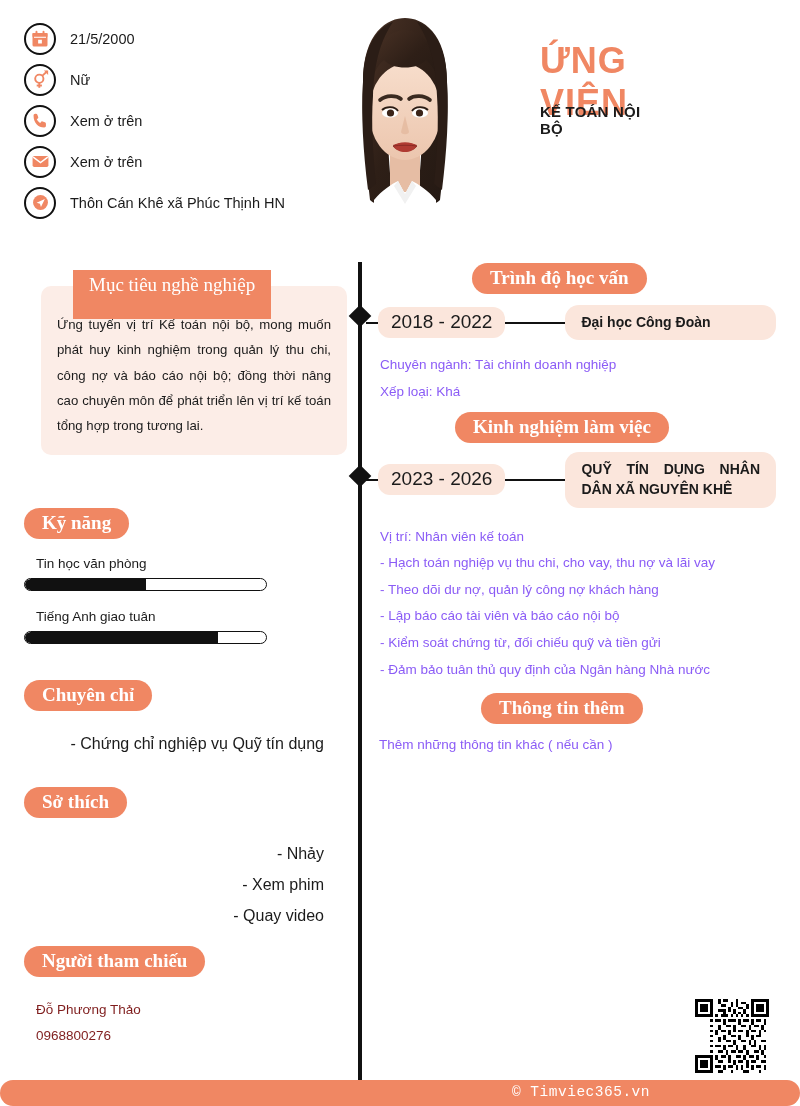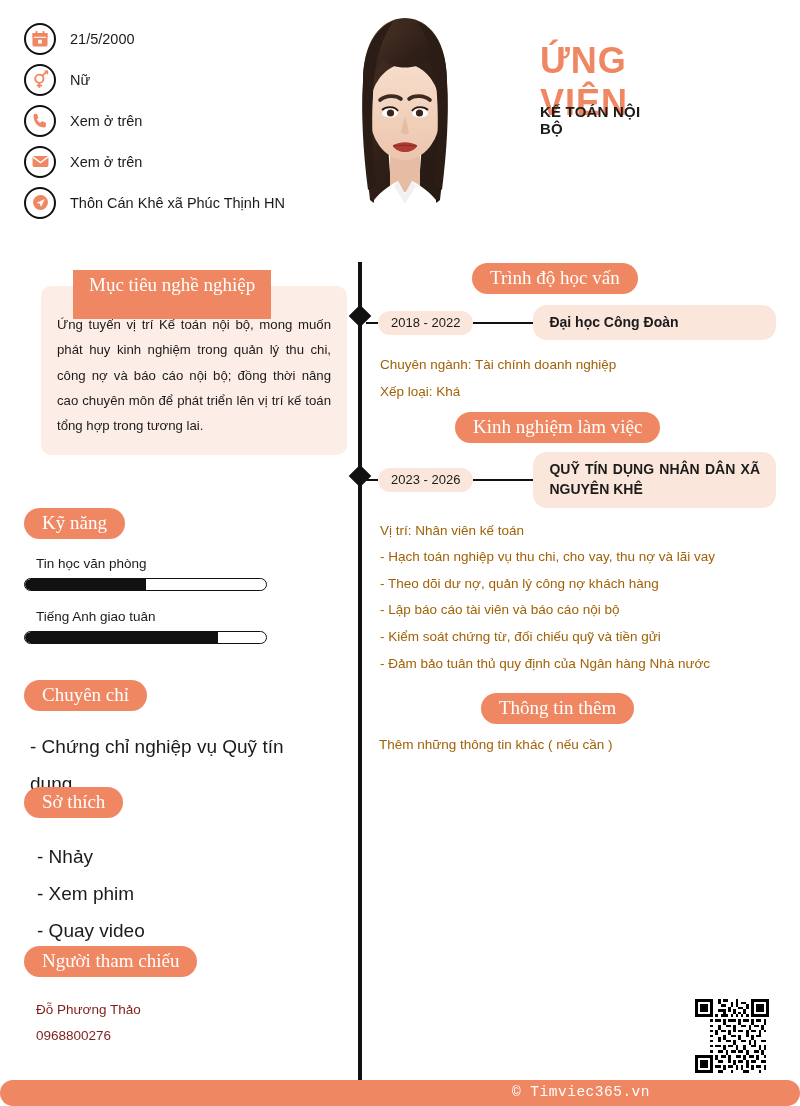--- a/index.html
+++ b/index.html
@@ -19,20 +19,21 @@
   .pill-accent {
     display: inline-block;
     background: #F08763;
     color: #ffffff;
     font-family: "Liberation Serif", serif;
     font-size: 19px;
     border-radius: 18px;
     padding: 5px 18px 6px 18px;
     white-space: nowrap;
     line-height: 1.05;
+    font-weight: bold;
   }
   .rect-accent {
     display: inline-block;
     background: #F08763;
     color: #ffffff;
     font-family: "Liberation Serif", serif;
     font-size: 19px;
     padding: 5px 16px 23px 16px;
     white-space: nowrap;
     line-height: 1.1;
@@ -89,50 +90,50 @@
   
   .lsec { position: absolute; left: 24px; width: 300px; }
   .lsec-body { margin-top: 17px; }
   .skill { margin-bottom: 18px; }
   .skill-name { font-size: 13.5px; color: #1b1b1b; margin-bottom: 7px; margin-left: 12px; }
   .bar-outer {
     width: 243px; height: 13px; border: 1.3px solid #111;
     border-radius: 7px; background: #fff; overflow: hidden;
   }
   .bar-fill { height: 100%; background: #111111; border-radius: 7px 0 0 7px; }
-  .litem { font-size: 19px; color: #1b1b1b; line-height: 1.95; }
+  .litem { font-size: 16px; color: #1b1b1b; line-height: 1.95; text-align: right; }
   .ref-line { font-size: 13.5px; color: #7f1d1d; line-height: 1.95; margin-left: 12px; }
 
   
   #timeline {
     position: absolute; left: 358px; top: 262px;
     width: 4px; height: 820px; background: #111111;
   }
   .tl-dot {
     position: absolute; left: 352px; width: 16px; height: 16px;
     background: #111111; transform: rotate(45deg);
   }
 
   
   .rsec { position: absolute; }
   .date-pill {
     display: inline-block; background: #FBE6DC; color: #1b1b1b;
-    font-size: 13px; border-radius: 12px; padding: 4px 13px 5px 13px;
+    font-size: 19px; border-radius: 12px; padding: 4px 13px 5px 13px;
     white-space: nowrap;
   }
   .entry-row { display: flex; align-items: center; }
   .connector { height: 2px; background: #111111; flex: 0 0 60px; }
   .stub { height: 2px; background: #111111; width: 12px; flex: 0 0 12px; }
   .title-pill {
     background: #FBE6DC; color: #1b1b1b; font-weight: bold;
     font-size: 14px; border-radius: 14px;
     padding: 7px 16px 8px 16px; line-height: 1.45;
   }
   .rbody { margin-top: 12px; }
-  .rline { font-size: 13.5px; color: #a16207; line-height: 1.97; }
+  .rline { font-size: 13.5px; color: #8b5cf6; line-height: 1.97; }
 
   
   #qr { position: absolute; left: 695px; top: 999px; width: 74px; height: 74px; }
   #footer-bar {
     position: absolute; left: 0px; top: 1080px;
     width: 800px; height: 26px;
     background: #F08763; border-radius: 13px;
   }
   #footer-text {
     position: absolute; right: 14px; top: 1084px;
@@ -325,21 +326,21 @@
   <div class="rsec" style="left:455px; top:412px">
     <span class="pill-accent">Kinh nghiệm làm việc</span>
   </div>
   <div class="rsec" style="left:366px; top:452px; width:410px">
     <div class="entry-row">
       <span class="stub"></span>
       <span class="date-pill">2023 - 2026</span>
       <span class="connector"></span>
       <span class="title-pill" style="flex:1; text-align:justify; text-align-last:left;">QUỸ TÍN DỤNG NHÂN DÂN XÃ NGUYÊN KHÊ</span>
     </div>
-    <div class="rbody" style="margin-left:14px; margin-top:10px">
+    <div class="rbody" style="margin-left:14px; margin-top:16px">
       <div class="rline">Vị trí: Nhân viên kế toán</div>
       <div class="rline">- Hạch toán nghiệp vụ thu chi, cho vay, thu nợ và lãi vay</div>
       <div class="rline">- Theo dõi dư nợ, quản lý công nợ khách hàng</div>
       <div class="rline">- Lập báo cáo tài viên và báo cáo nội bộ</div>
       <div class="rline">- Kiểm soát chứng từ, đối chiếu quỹ và tiền gửi</div>
       <div class="rline">- Đảm bảo tuân thủ quy định của Ngân hàng Nhà nước</div>
     </div>
   </div>
 
   <div class="rsec" style="left:481px; top:693px">

